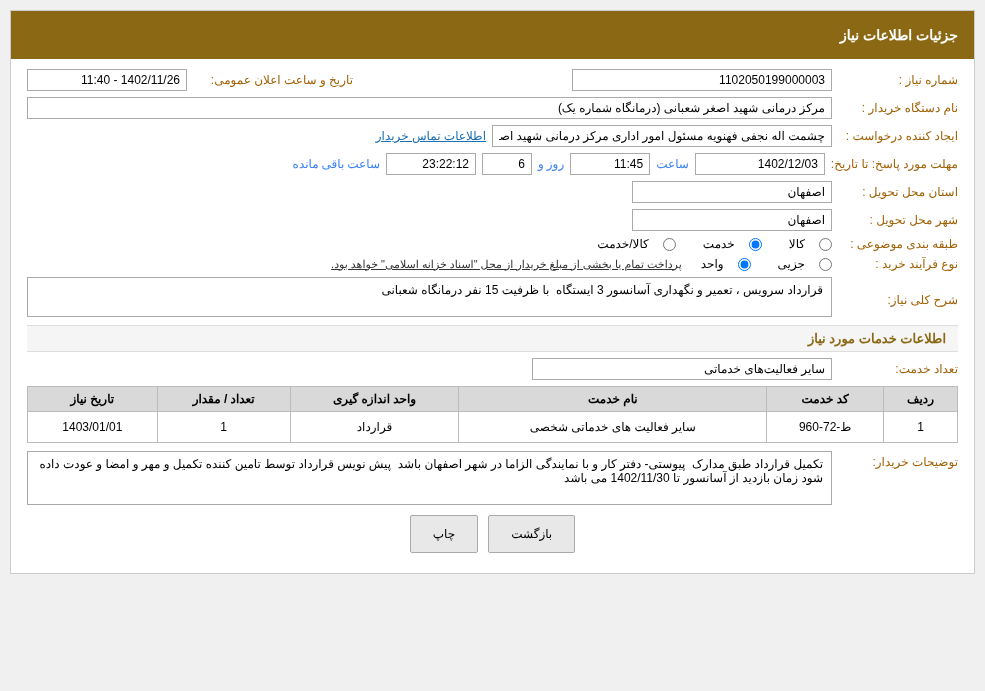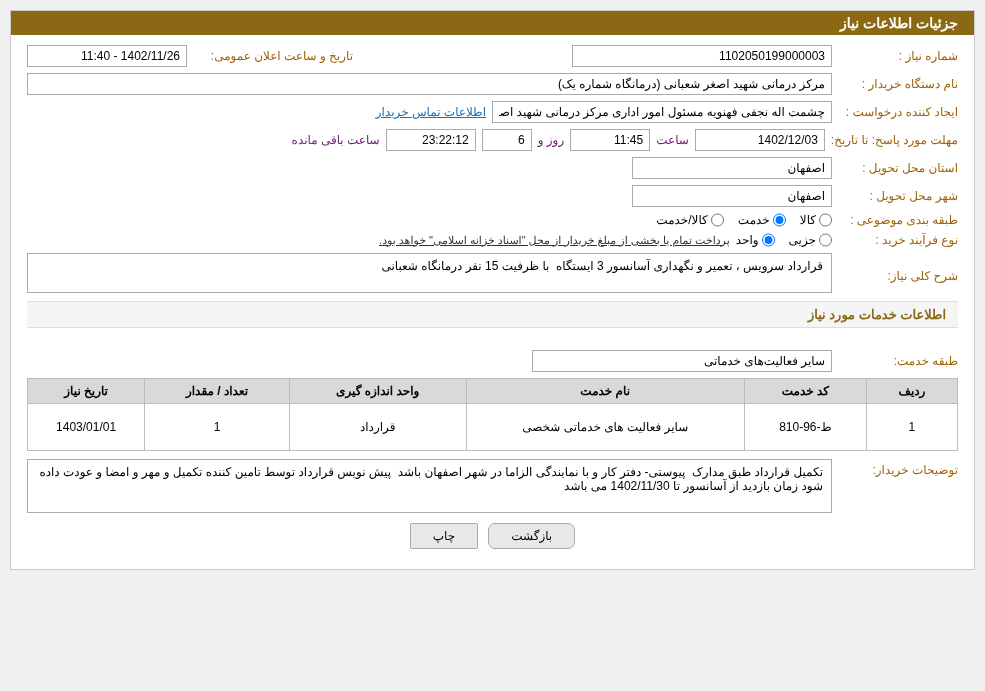--- a/index.html
+++ b/index.html
@@ -16,21 +16,21 @@
     }
     .container {
       width: 965px;
       background: #fff;
       border: 1px solid #ccc;
     }
     .header {
       background: #8B6914;
       color: #fff;
       text-align: right;
-      padding: 4px 16px;
+      padding: 16px 16px;
       font-size: 14px;
       font-weight: bold;
     }
     .content {
       padding: 10px 16px;
     }
     .row {
       display: flex;
       align-items: center;
       margin-bottom: 6px;
@@ -65,83 +65,85 @@
     }
     .input-time {
       width: 80px;
     }
     .link-blue {
       color: #1a6fb5;
       text-decoration: underline;
       cursor: pointer;
     }
     .gray-text {
-      color: #701a75;
+      color: #3b82f6;
+      font-family: Liberation Serif, serif;
     }
     .section-title {
       background: #f5f5f5;
       border-top: 1px solid #ddd;
       border-bottom: 1px solid #ddd;
       padding: 5px 12px;
       font-weight: bold;
       color: #8B6914;
-      margin: 8px 0 22px 0;
+      margin: 8px 0 6px 0;
       font-size: 13px;
     }
     .table-wrapper {
       width: 100%;
       border-collapse: collapse;
       margin-bottom: 8px;
     }
     .table-wrapper th {
       background: #d9d9d9;
       border: 1px solid #bbb;
-      padding: 5px 16px;
+      padding: 5px 8px;
       text-align: center;
       font-size: 12px;
     }
     .table-wrapper td {
       border: 1px solid #bbb;
-      padding: 16px 8px;
+      padding: 8px 8px;
       text-align: center;
       font-size: 12px;
     }
     .textarea-box {
       border: 1px solid #aaa;
       width: 100%;
       padding: 5px 8px;
       font-size: 12px;
       font-family: Tahoma, Arial, sans-serif;
       direction: rtl;
       resize: none;
       background: #fff;
     }
     .radio-group {
       display: flex;
       gap: 14px;
       align-items: center;
     }
     .radio-item {
       display: flex;
-      gap: 3px;
+      align-items: center;
+      gap: 14px;
+      margin-left: 13px;
     }
     .btn {
-      padding: 5px 22px;
+      padding: 11px 22px;
       font-size: 12px;
       font-family: Tahoma, Arial, sans-serif;
       cursor: pointer;
       border: 1px solid #aaa;
       border-radius: 2px;
     }
     .btn-print {
       background: #e8e8e8;
     }
     .btn-back {
       background: #e8e8e8;
-      border-radius: 7px;
     }
     .buttons-row {
       display: flex;
       justify-content: center;
       gap: 10px;
       margin: 10px 0;
     }
     .watermark-area {
       position: relative;
     }
@@ -235,39 +237,39 @@
     </div>
 
     <div class="row" style="align-items:flex-start;">
       <span class="label" style="margin-top:16px;">شرح کلی نیاز:</span>
       <textarea class="textarea-box" rows="2" style="flex: 1 1 0%;">قرارداد سرویس ، تعمیر و نگهداری آسانسور 3 ایستگاه  با ظرفیت 15 نفر درمانگاه شعبانی</textarea>
     </div>
 
     <div class="section-title">اطلاعات خدمات مورد نیاز</div>
 
     <div class="row">
-      <span class="label">طبقه خدمت:</span>
+      <span class="label">تعداد خدمت:</span>
       <input class="input-box" style="width: 300px;" type="text" readonly="" value="سایر فعالیت‌های خدماتی">
     </div>
 
     <table class="table-wrapper">
       <thead>
         <tr>
           <th>ردیف</th>
           <th>کد خدمت</th>
           <th>نام خدمت</th>
           <th>واحد اندازه گیری</th>
           <th>تعداد / مقدار</th>
           <th>تاریخ نیاز</th>
         </tr>
       </thead>
       <tbody id="services-tbody">
       <tr>
             <td>1</td>
-            <td>ط-96-810</td>
+            <td>ط-72-960</td>
             <td>سایر فعالیت های خدماتی شخصی</td>
             <td>قرارداد</td>
             <td>1</td>
             <td>1403/01/01</td>
           </tr>
         </tbody>
     </table>
 
     <div class="row" style="align-items:flex-start;">
       <span class="label" style="margin-top:4px;">توضیحات خریدار:</span>

